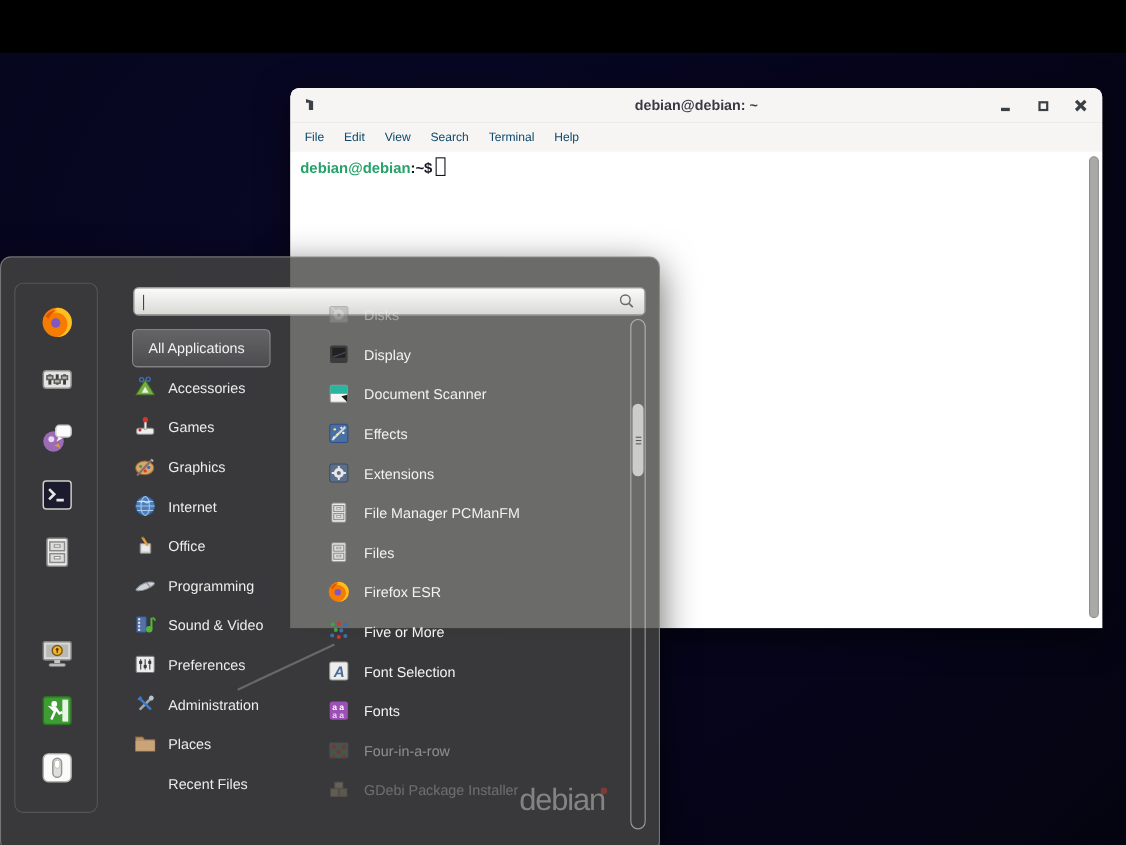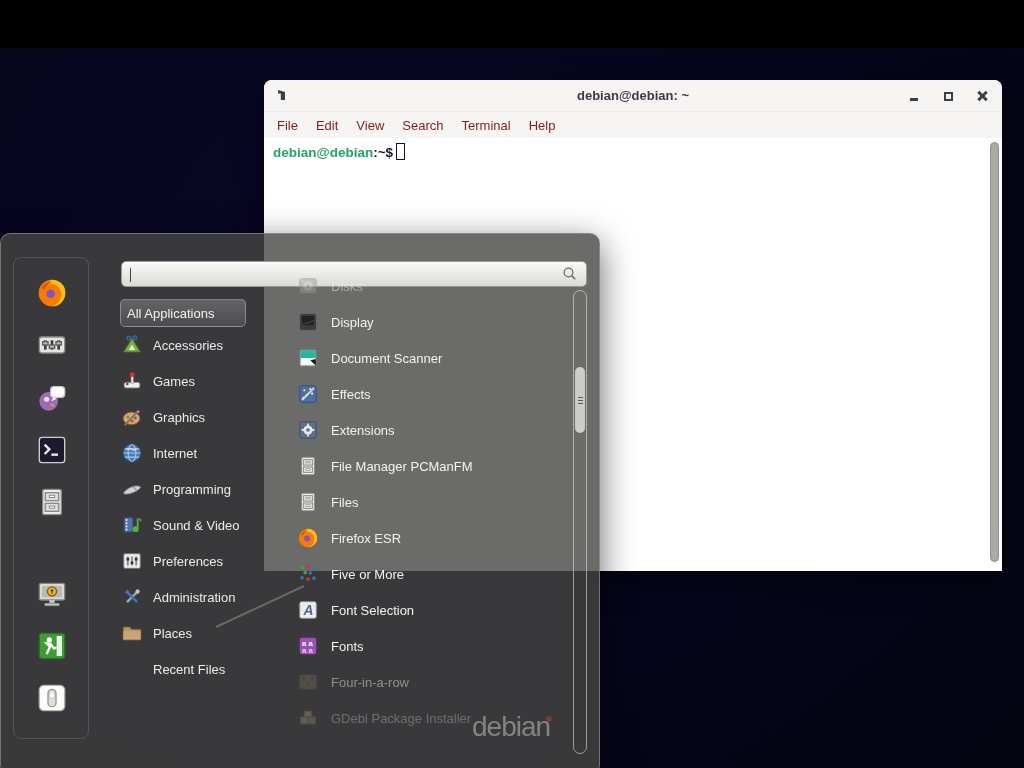--- a/index.html
+++ b/index.html
@@ -16,42 +16,42 @@
     clip-path:polygon(0 0,100% 20%,100% 100%,40% 100%,40% 35%,0 35%);}
   .win-title{font-size:13px;font-weight:bold;color:#3d3846;}
   .win-btns{position:absolute;right:12px;top:0;height:32px;display:flex;align-items:center;gap:18px;}
   .wbtn{width:16px;height:16px;display:flex;align-items:center;justify-content:center;cursor:default;}
   .glyph-min{width:8px;height:3px;background:#3b4045;margin-top:7px;}
   .glyph-max{width:9px;height:9px;border:2px solid #3b4045;}
   .glyph-close{position:relative;width:10px;height:10px;}
   .glyph-close:before,.glyph-close:after{content:"";position:absolute;left:4px;top:-1px;width:3px;height:12px;background:#3b4045;}
   .glyph-close:before{transform:rotate(45deg);} .glyph-close:after{transform:rotate(-45deg);}
   .menubar{height:26px;background:#f6f5f3;display:flex;align-items:center;padding-left:4px;}
-  .menubar .mitem{font-size:13px;color:#7f1d1d;padding:3px 9px;border-radius:3px;}
+  .menubar .mitem{font-size:11px;color:#0c4a6e;padding:3px 9px;border-radius:3px;}
   .term-body{position:relative;height:433px;background:#ffffff;font-family:"DejaVu Sans Mono",monospace;
     font-size:13.5px;padding:5px 9px;}
   .prompt-user{color:#26a269;font-weight:bold;}
   .prompt-rest{color:#171421;font-weight:bold;}
   .cursor-box{display:inline-block;width:9px;height:17px;border:1.5px solid #14121f;vertical-align:-3px;margin-left:3px;}
   .term-scrollbar{position:absolute;right:3px;top:4px;width:9px;height:420px;border-radius:5px;background:#a9a9a7;border:1px solid #8f8f8d;}
 
   
   .app-menu{position:absolute;left:0px;top:185px;width:600px;height:542px;z-index:3;
     background:rgba(70,70,68,0.80);border:1px solid rgba(158,158,155,.6);border-radius:10px;
     box-shadow:0 10px 34px rgba(0,0,0,.6);}
   .fav-col{position:absolute;left:12px;top:23px;width:76px;height:482px;
     border:1px solid rgba(255,255,255,.14);border-radius:8px;}
   .fav-btn{position:absolute;left:20px;width:36px;height:36px;display:flex;align-items:center;justify-content:center;}
   .search-wrap{position:absolute;left:120px;top:27px;width:466px;height:26px;
     background:linear-gradient(#fbfbfa,#d9d9d5);border:1px solid #9a9a98;border-radius:5px;display:flex;align-items:center;}
   .search-input{flex:1;border:none;background:transparent;outline:none;font-size:13px;color:#222;padding:0 6px;height:22px;}
   .search-caret{position:absolute;left:8px;top:6px;width:1px;height:14px;background:#444;}
   .search-mag{margin-right:7px;}
   .cat-col{position:absolute;left:114px;top:65px;width:150px;}
-  .allapps-btn{width:126px;height:28px;margin-left:5px;display:flex;align-items:center;padding-left:6px;
+  .allapps-btn{width:126px;height:35px;margin-left:5px;display:flex;align-items:center;padding-left:14px;
     background:linear-gradient(rgba(255,255,255,.22),rgba(255,255,255,.10));
     border:1px solid rgba(255,255,255,.30);border-radius:5px;color:#f2f2f0;font-size:13px;}
   .cat-row{height:36px;display:flex;align-items:center;gap:10px;padding-left:6px;color:#ececea;font-size:13px;}
   .cat-row .ic{flex:0 0 22px;}
   .cat-row.no-icon{padding-left:38px;}
   .apps-col{position:absolute;left:268px;top:34px;width:300px;height:486px;overflow:hidden;}
   .app-row{height:36px;display:flex;align-items:center;gap:12px;padding-left:28px;color:#f2f2f0;font-size:13px;}
   .app-row.faded{opacity:.45;}
   .app-row.faded2{opacity:.28;}
   .apps-scroll-track{position:absolute;left:572px;top:56px;width:14px;height:464px;
@@ -408,20 +408,26 @@
           <span>Graphics</span>
         </div>
       <div class="cat-row">
           <svg class="ic">
             <use href="#sym-internet"></use>
           </svg>
           <span>Internet</span>
         </div>
       <div class="cat-row">
           <svg class="ic">
+            <use href="#sym-office"></use>
+          </svg>
+          <span>Office</span>
+        </div>
+      <div class="cat-row">
+          <svg class="ic">
             <use href="#sym-programming"></use>
           </svg>
           <span>Programming</span>
         </div>
       <div class="cat-row">
           <svg class="ic">
             <use href="#sym-sound-video"></use>
           </svg>
           <span>Sound &amp; Video</span>
         </div>

